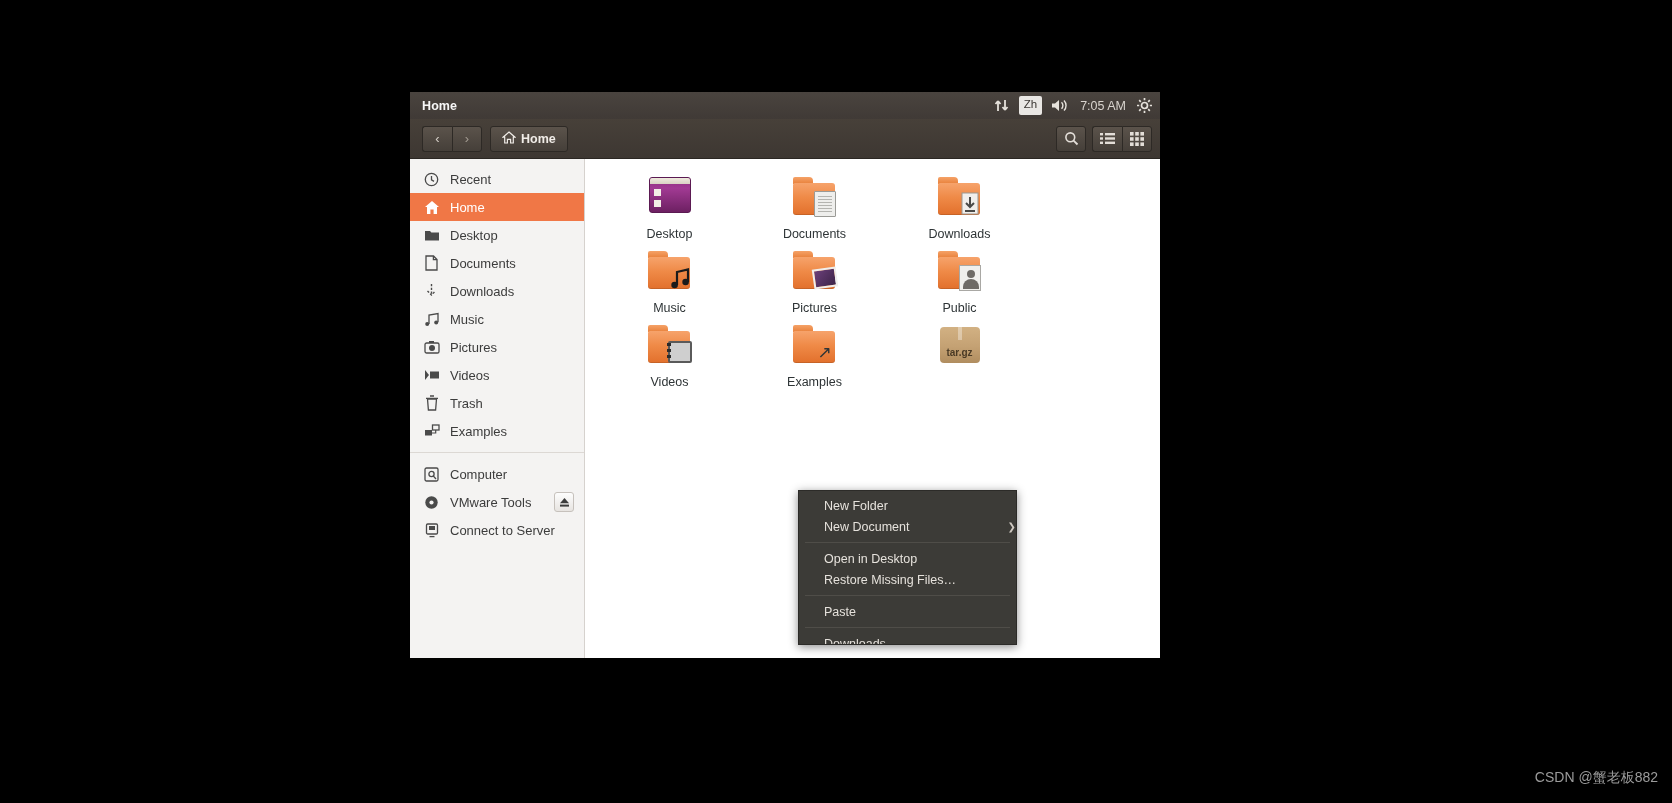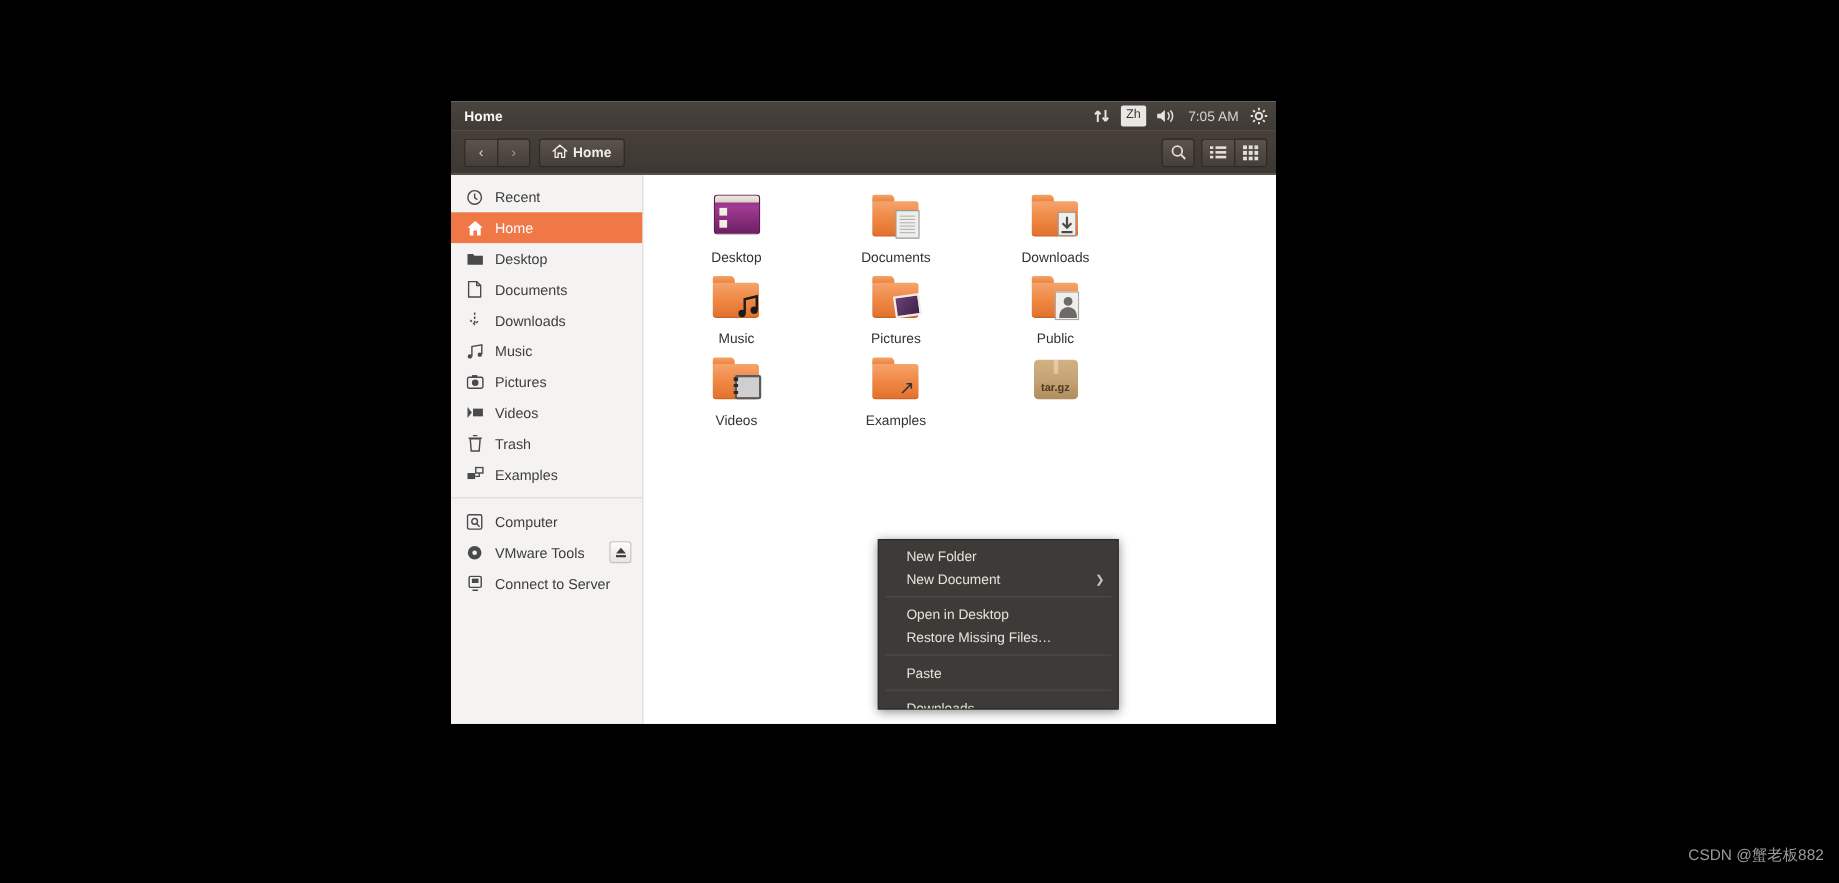--- a/index.html
+++ b/index.html
@@ -253,21 +253,21 @@
     position: absolute; left: 798px; top: 490px;
     width: 219px; height: 155px;
     background: #3c3b37;
     border: 1px solid #2c2b28;
     box-shadow: 0 2px 9px rgba(0,0,0,.45);
     padding: 4px 0; overflow: hidden;
     z-index: 40;
   }
   .ctxitem {
     height: 21px; display: flex; align-items: center;
-    padding: 0 12px 0 25px; color: #e6e2dc; font-size: 12.5px;
+    padding: 0 0 0 25px; color: #e6e2dc; font-size: 12.5px;
     white-space: nowrap;
   }
   .ctxitem .sub { margin-left: auto; font-size: 10px; color: #cfc9c2; }
   .ctxsep { height: 1px; background: #4f4d48; margin: 5px 6px; }
 
   
   .watermark {
     position: absolute; right: 14px; bottom: 16px;
     color: #9b9b9b; font-size: 14px;
   }

